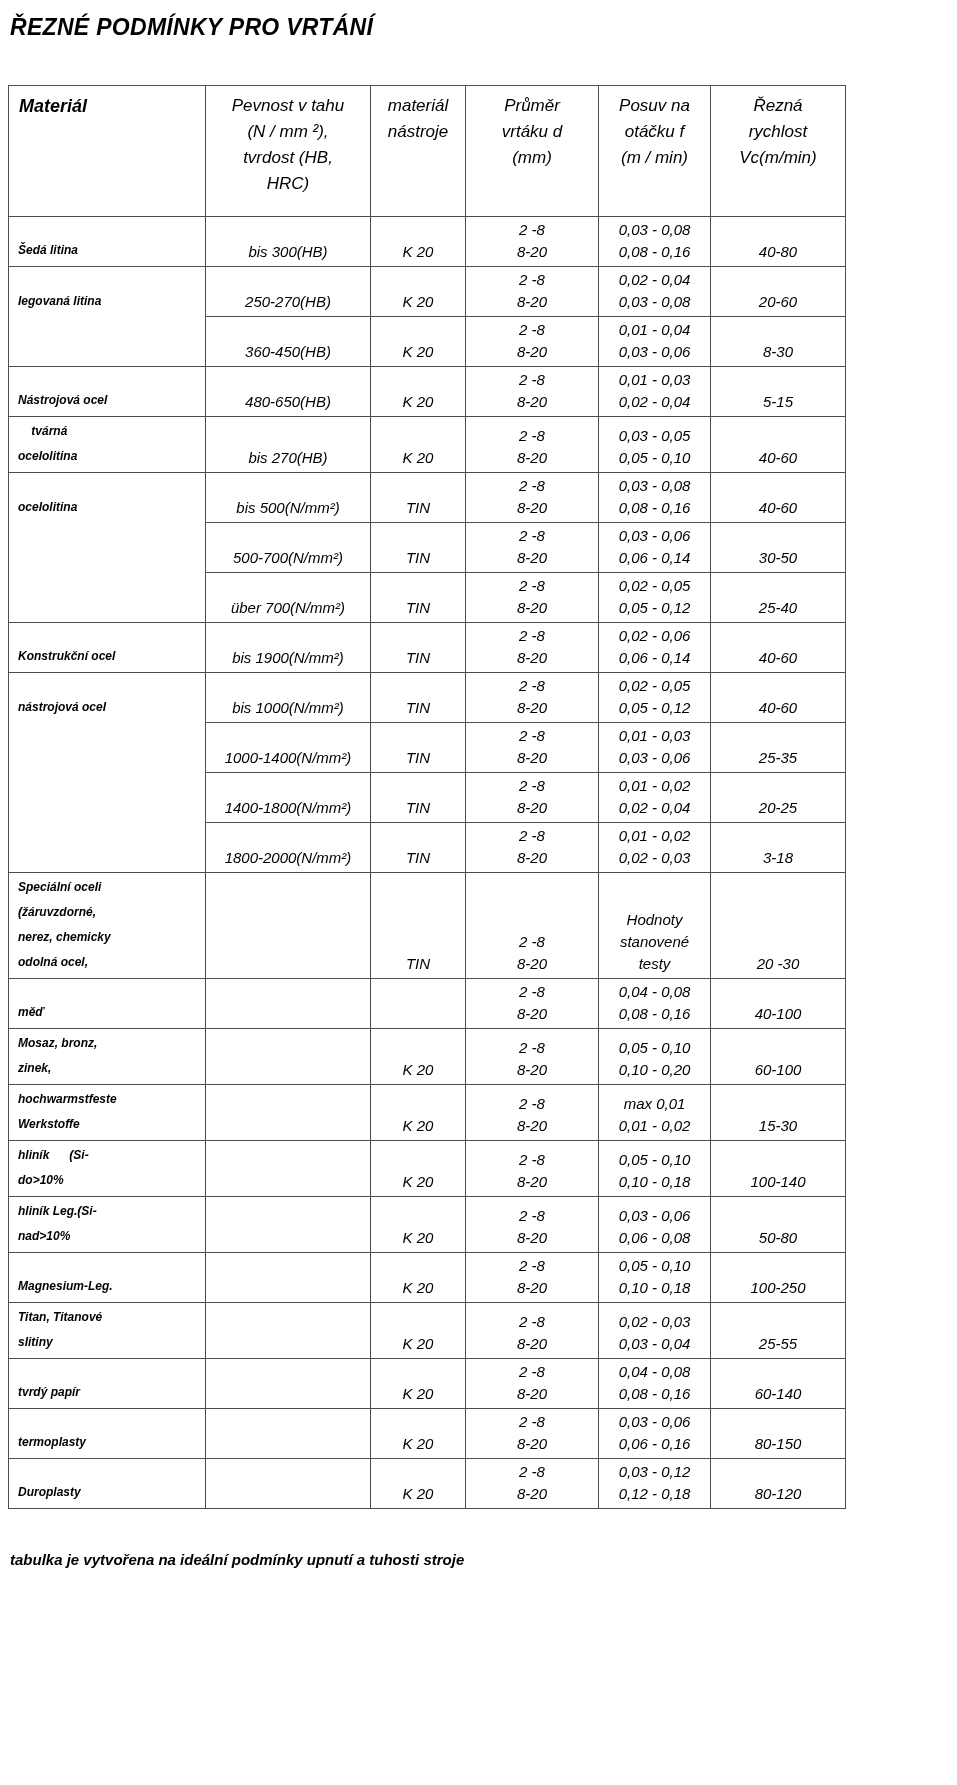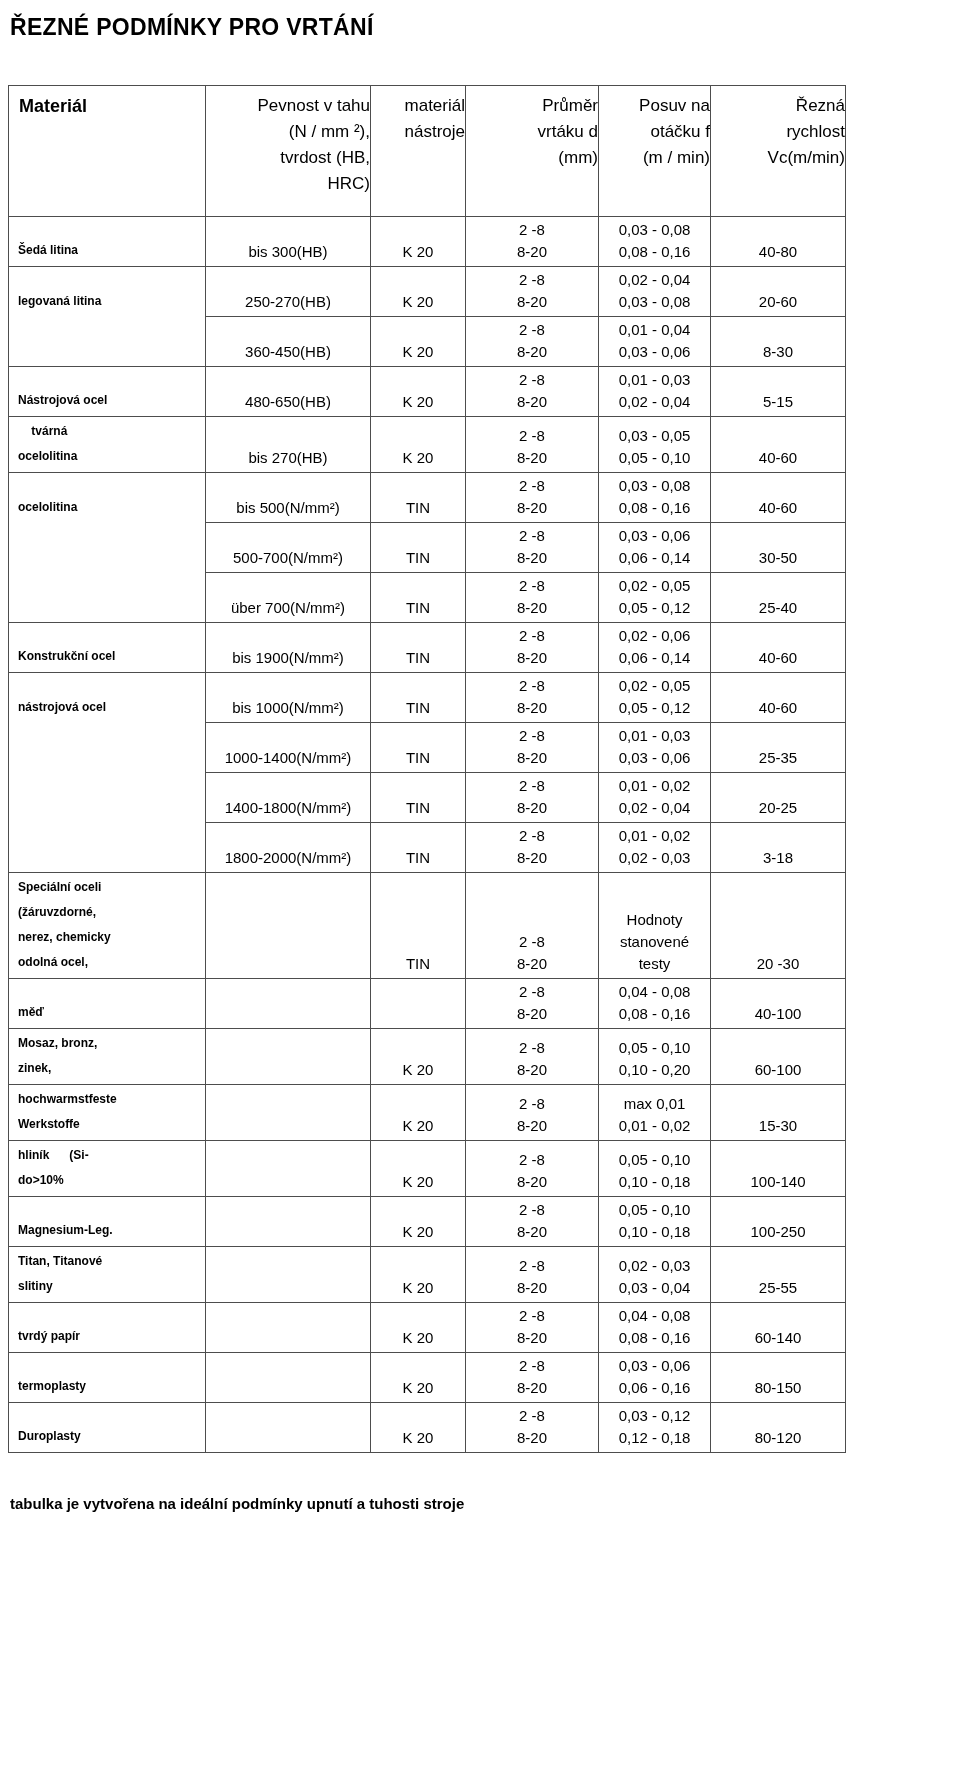--- a/index.html
+++ b/index.html
@@ -7,20 +7,21 @@
   body {
     font-family: "Liberation Sans", sans-serif;
     color: #000000;
     -webkit-font-smoothing: antialiased;
   }
   .page {
     width: 957px;
     min-height: 1785px;
     padding: 10px 8px 20px 8px;
     background: #ffffff;
+    font-style: italic;
   }
   .title {
     font-size: 23px;
     font-weight: bold;
     letter-spacing: 0.3px;
     margin: 4px 0 0 2px;
   }
   .drill-table {
     margin-top: 44px;
     border-collapse: collapse;
@@ -29,21 +30,21 @@
   }
   .drill-table th, .drill-table td {
     border: 1px solid var(--border-color, #4d4d4d);
   }
   .drill-table th {
     height: 131px;
     vertical-align: top;
     font-weight: normal;
     font-size: 17px;
     line-height: 26px;
-    text-align: right;
+    text-align: center;
     padding-top: 7px;
     white-space: pre-line;
   }
   .drill-table th.col0 {
     text-align: left;
     padding-left: 10px;
     font-weight: bold;
     font-size: 18px;
   }
   .drill-table td {
@@ -294,20 +295,31 @@
 do&gt;10%</td>
           <td></td>
           <td>K 20</td>
           <td>2 -8
 8-20</td>
           <td>0,05 - 0,10
 0,10 - 0,18</td>
           <td>100-140</td>
         </tr>
         <tr>
+          <td class="mat grp-end">hliník Leg.(Si-
+nad&gt;10%</td>
+          <td></td>
+          <td>K 20</td>
+          <td>2 -8
+8-20</td>
+          <td>0,03 - 0,06
+0,06 - 0,08</td>
+          <td>50-80</td>
+        </tr>
+        <tr>
           <td class="mat grp-end">Magnesium-Leg.</td>
           <td></td>
           <td>K 20</td>
           <td>2 -8
 8-20</td>
           <td>0,05 - 0,10
 0,10 - 0,18</td>
           <td>100-250</td>
         </tr>
         <tr>

